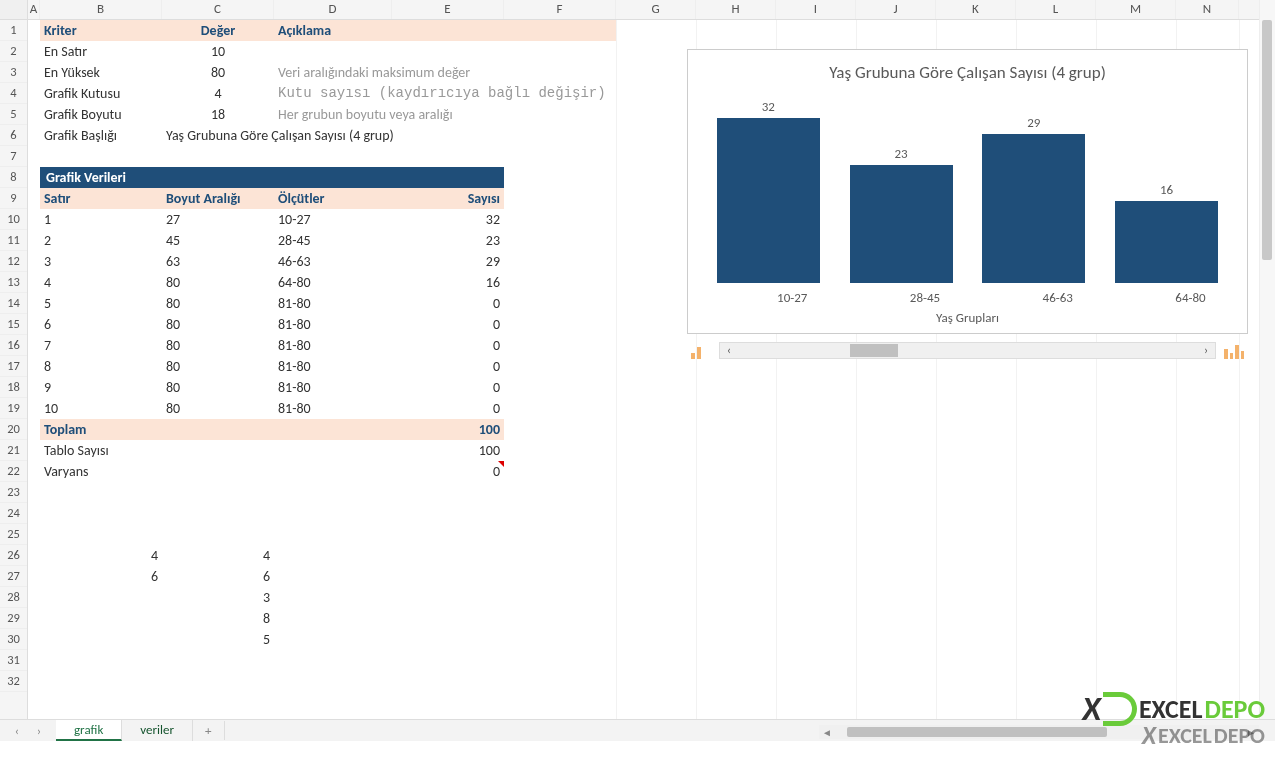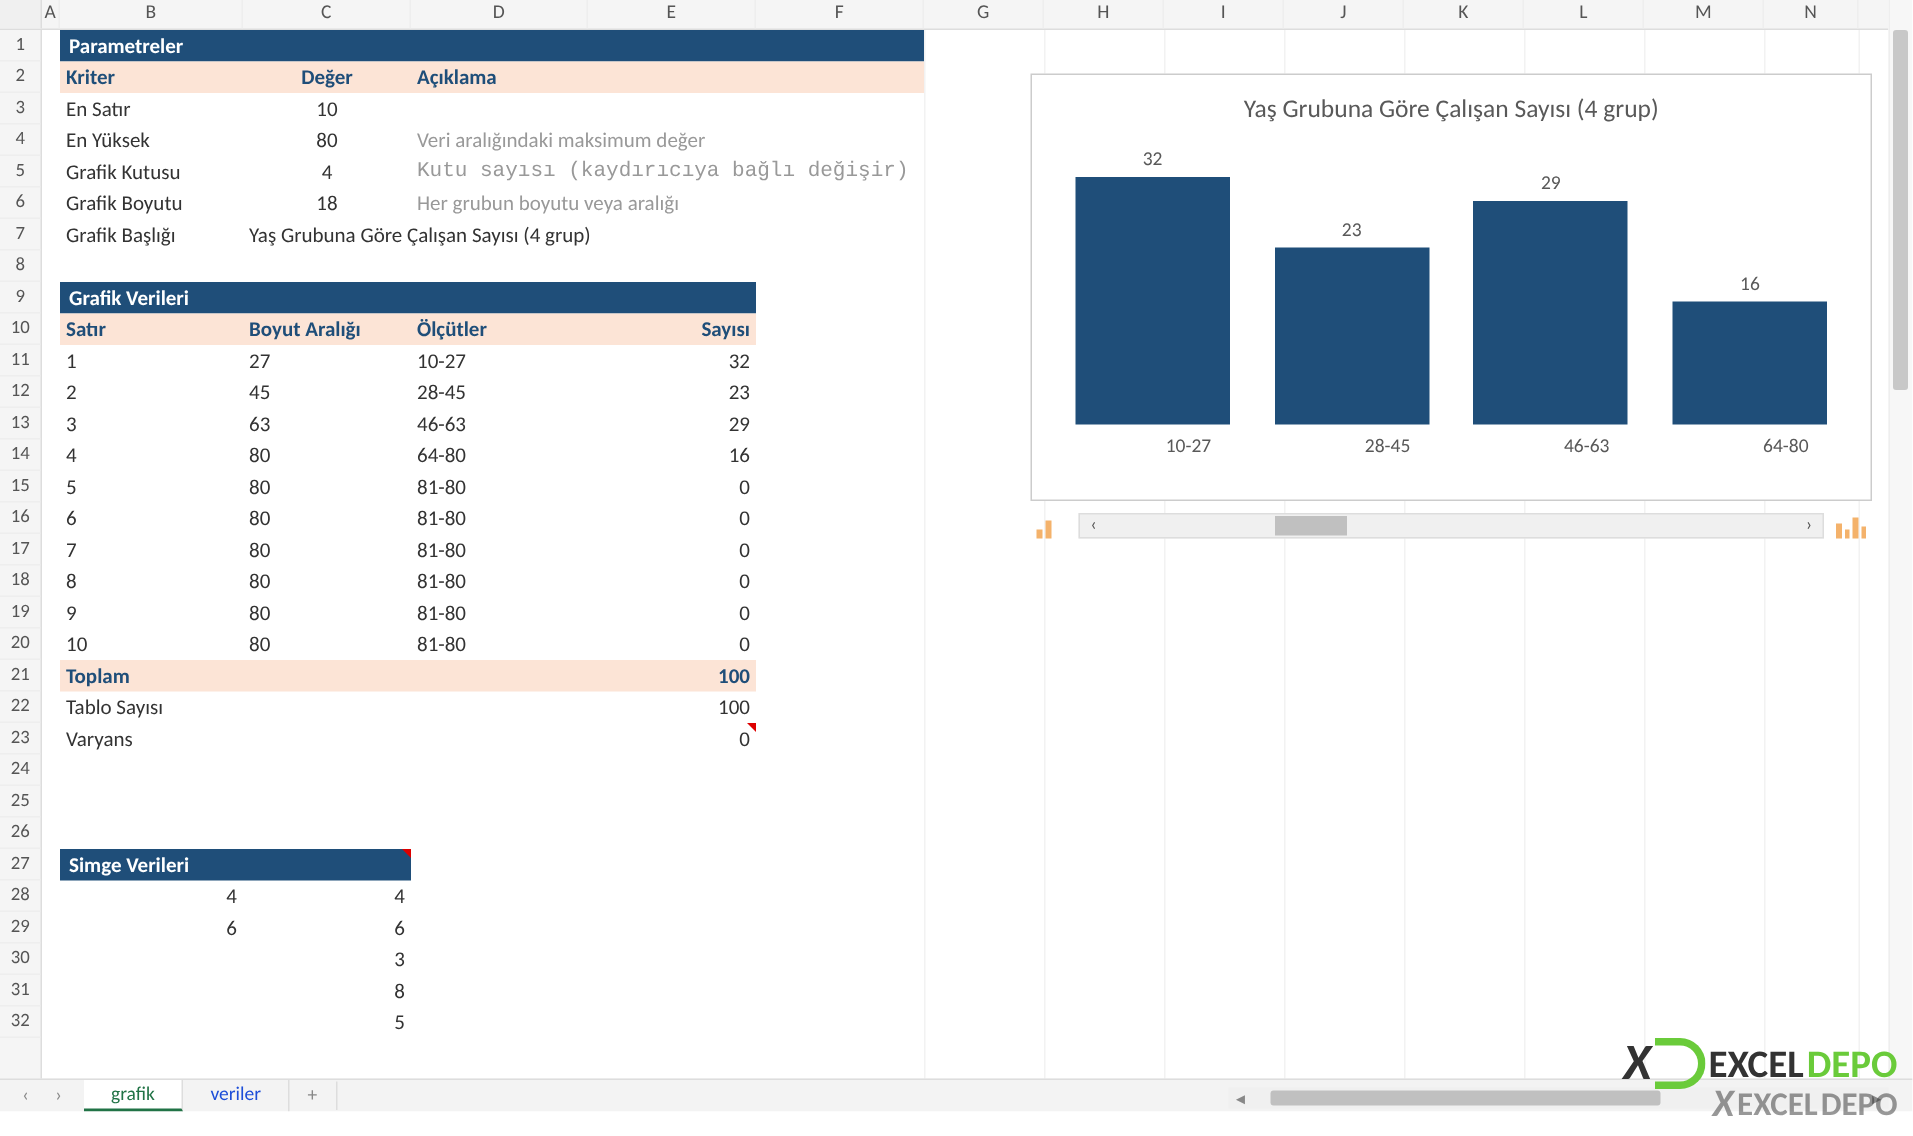--- a/index.html
+++ b/index.html
@@ -122,21 +122,21 @@
   position: absolute;
   left: 0; right: 0; bottom: 16px;
   height: 22px;
   background: #f3f3f3;
   border-top: 1px solid #ddd;
   display: flex;
   align-items: center;
   font-size: 13px;
 }
 .tab-nav { width: 56px; display: flex; justify-content: space-around; color: #888; padding: 0 6px; }
-.tab { padding: 2px 18px; border-right: 1px solid #ddd; cursor: pointer; color: #1d4ed8; }
+.tab { padding: 2px 18px; border-right: 1px solid #ddd; cursor: pointer; color: #14532d; }
 .tab.active { background: #fff; border-bottom: 2px solid #217346; color: #217346; font-weight: 500; }
 .tab.add { padding: 2px 12px; color: #888; }
 .hsb {
   position: absolute;
   right: 16px;
   height: 14px;
   width: 440px;
   bottom: 18px;
   background: #f0f0f0;
   display: flex;
@@ -237,24 +237,20 @@
         <div class="gridline-v" style="left: 668px;"></div>
         <div class="gridline-v" style="left: 748px;"></div>
         <div class="gridline-v" style="left: 828px;"></div>
         <div class="gridline-v" style="left: 908px;"></div>
         <div class="gridline-v" style="left: 988px;"></div>
         <div class="gridline-v" style="left: 1068px;"></div>
         <div class="gridline-v" style="left: 1148px;"></div>
         <div class="gridline-v" style="left: 1211px;"></div>
         <div class="row">
           <div class="cell " style="width: 12px;"></div>
-          <div class="cell section-header" style="width: 576px;">Parametreler</div>
-        </div>
-        <div class="row">
-          <div class="cell " style="width: 12px;"></div>
           <div class="cell subheader" style="width: 122px;">Kriter</div>
           <div class="cell subheader" style="width: 112px; text-align: center;">Değer</div>
           <div class="cell subheader" style="width: 342px;">Açıklama</div>
         </div>
         <div class="row">
           <div class="cell " style="width: 12px;"></div>
           <div class="cell " style="width: 122px;">En Satır</div>
           <div class="cell num-c" style="width: 112px;">10</div>
         </div>
         <div class="row">
@@ -378,24 +374,20 @@
         <div class="row">
           <div class="cell " style="width: 12px;"></div>
           <div class="cell " style="width: 122px;">Varyans</div>
           <div class="cell " style="width: 112px;"></div>
           <div class="cell " style="width: 118px;"></div>
           <div class="cell num-r" style="width: 112px; position: relative;">0<span style="position: absolute; top: 0px; right: 0px; width: 0px; height: 0px; border-top: 6px solid rgb(221, 0, 0); border-left: 6px solid transparent;"></span></div>
         </div>
         <div class="row"></div>
         <div class="row"></div>
         <div class="row"></div>
-        <div class="row">
-          <div class="cell " style="width: 12px;"></div>
-          <div class="cell section-header" style="width: 234px; position: relative;">Simge Verileri<span style="position: absolute; top: 0px; right: 0px; width: 0px; height: 0px; border-top: 6px solid rgb(221, 0, 0); border-left: 6px solid transparent;"></span></div>
-        </div>
         <div class="row">
           <div class="cell " style="width: 12px;"></div>
           <div class="cell num-r" style="width: 122px;">4</div>
           <div class="cell num-r" style="width: 112px;">4</div>
         </div>
         <div class="row">
           <div class="cell " style="width: 12px;"></div>
           <div class="cell num-r" style="width: 122px;">6</div>
           <div class="cell num-r" style="width: 112px;">6</div>
         </div>
@@ -435,20 +427,21 @@
         <div class="bar-label">29</div>
         <div class="bar" style="height: 149.143px;"></div>
       </div>
       <div class="bar-cat" style="left: 56%;">46-63</div>
       <div class="bar-wrap">
         <div class="bar-label">16</div>
         <div class="bar" style="height: 82.2857px;"></div>
       </div>
       <div class="bar-cat" style="left: 81%;">64-80</div>
     </div>
+  <div class="x-axis-label">Yaş Grupları</div>
 </div>
 
 <div class="slider-row">
   <div class="mini-icon">
     <div class="mi-bar" style="height:6px"></div>
       <div class="mi-bar" style="height:12px"></div>
   </div>
   <div class="slider-track">
     <div class="slider-arrow">‹</div>
     <div class="slider-thumb"></div>

